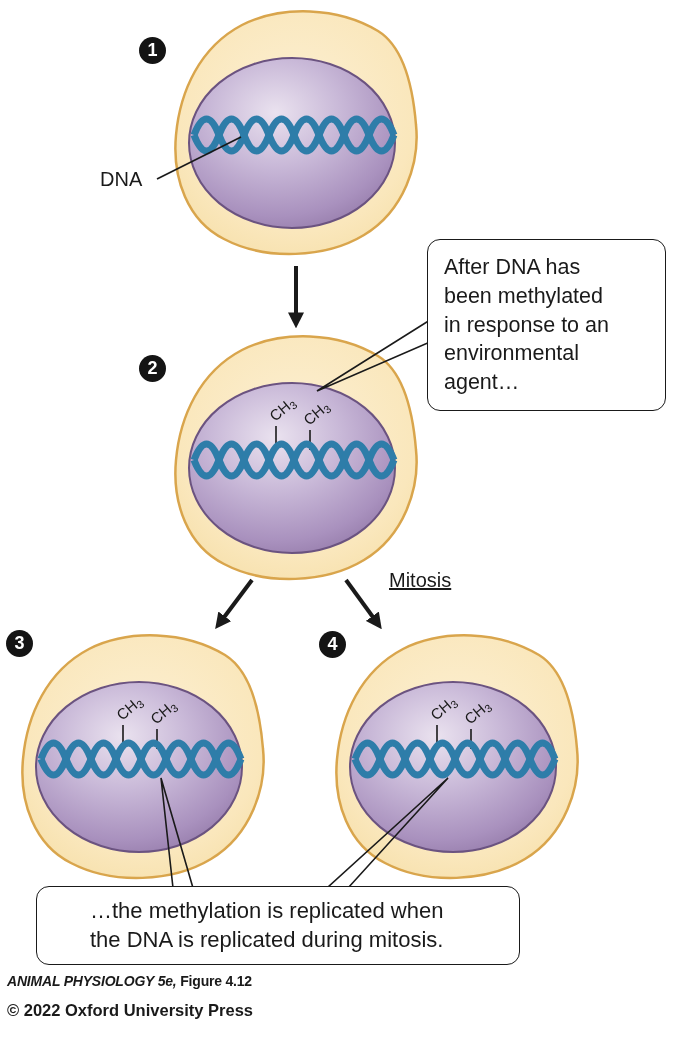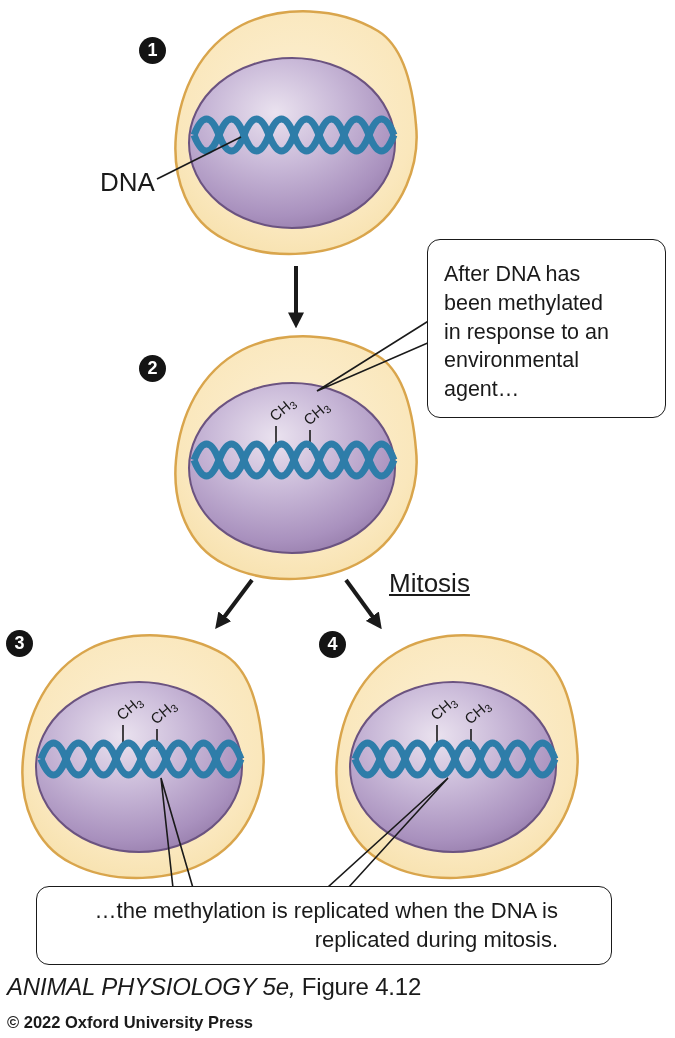--- a/index.html
+++ b/index.html
@@ -3,49 +3,49 @@
 <meta charset="utf-8">
 <style>
   html,body { margin:0; padding:0; background:#ffffff; }
   .canvas {
     position:relative; width:675px; height:1038px; background:#ffffff;
     font-family:"Liberation Sans", sans-serif; color:#1a1a1a; overflow:hidden;
   }
   svg.layer { position:absolute; left:0; top:0; }
   svg text { font-family:"Liberation Sans", sans-serif; fill:#1a1a1a; }
 
-  .label { position:absolute; font-size:26px; line-height:1.1; white-space:nowrap; }
+  .label { position:absolute; font-size:20px; line-height:1.1; white-space:nowrap; }
   .dna-label     { left:100px; top:168px; }
   .mitosis-label { left:389px; top:569px;text-decoration:underline; }
 
   .badge {
     position:absolute; width:27px; height:27px; border-radius:50%;
     background:#141414; color:#ffffff; font-weight:bold; font-size:18px;
     display:flex; align-items:center; justify-content:center;
   }
   .badge-1 { left:139px; top:37px; }
   .badge-2 { left:139px; top:355px; }
   .badge-3 { left:6px;   top:630px; }
   .badge-4 { left:319px; top:631px; }
 
   .callout {
     position:absolute; background:#ffffff; border:1.6px solid #1a1a1a;
     border-radius:13px; box-sizing:border-box;
   }
   .callout-a {
     left:427px; top:239px; width:239px;
-    padding:20px 47px 13px 16px; font-size:21.5px; line-height:1.34; text-align:left;
+    padding:13px 47px 13px 16px; font-size:21.5px; line-height:1.34; text-align:left;
   }
   .callout-b {
-    left:36px; top:886px; width:576px;
-    padding:10px 53px; font-size:22px; line-height:1.3; text-align:right;
+    left:36px; top:886px; width:484px;
+    padding:10px 53px; font-size:22px; line-height:1.3; text-align:left;
   }
 
   .credit { position:absolute; left:7px; top:973px; }
-  .credit-line1 { font-size:24px; font-weight:normal; letter-spacing:-0.2px; }
+  .credit-line1 { font-size:14px; font-weight:bold; letter-spacing:-0.2px; }
   .credit-line1 .book { font-style:italic; }
   .credit-line2 { font-size:16.5px; font-weight:bold; margin-top:12px; }
 </style>
 </head>
 <body>
 
 <div class="canvas">
 
   <svg class="layer" width="675" height="1038" viewBox="0 0 675 1038">
     <defs>

